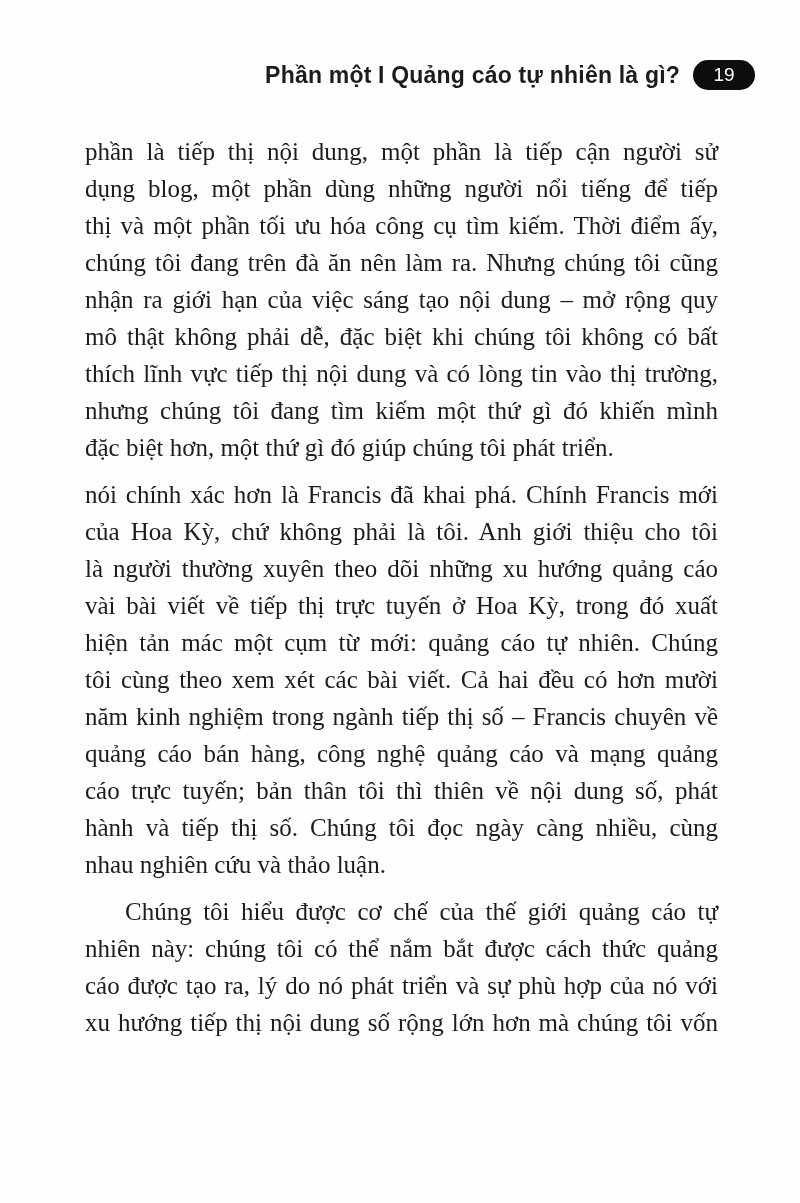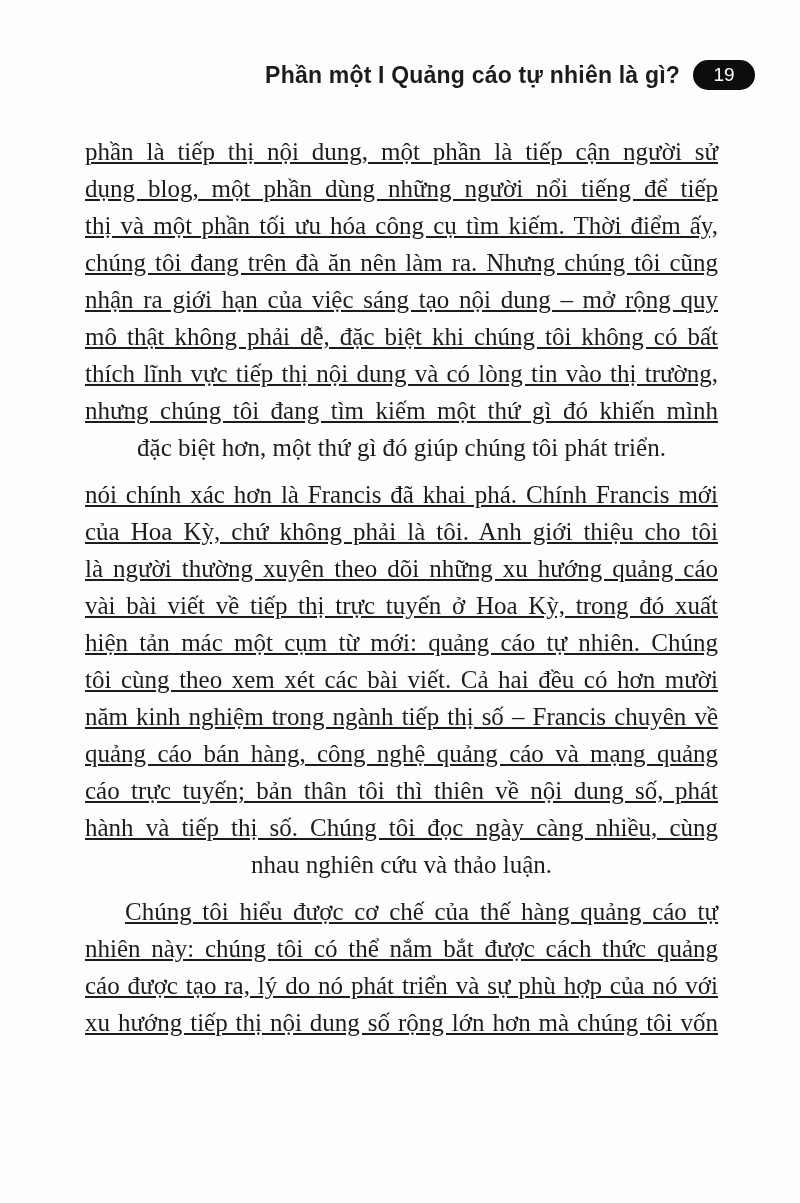--- a/index.html
+++ b/index.html
@@ -52,26 +52,25 @@
     width: 633px;
   }
   .paragraph {
     margin: 0 0 10px 0;
   }
   .line {
     font-size: 25px;
     line-height: 37px;
     height: 37px;
     white-space: normal;
-    text-align: center;
+    text-align: left;
   }
   .line.justify {
     text-align: justify;
     text-align-last: justify;
-    text-decoration: underline;
   }
   .line.indent {
     text-indent: 40px;
   }
 </style>
 </head>
 <body>
 
 <div class="page" style="--page-bg: #fefefe; --text-color: #1c1c1c; --badge-bg: #0d0d0d; --badge-text: #ffffff;">
   <div class="header">
@@ -99,19 +98,19 @@
         <div class="line justify">vài bài viết về tiếp thị trực tuyến ở Hoa Kỳ, trong đó xuất</div>
         <div class="line justify">hiện tản mác một cụm từ mới: quảng cáo tự nhiên. Chúng</div>
         <div class="line justify">tôi cùng theo xem xét các bài viết. Cả hai đều có hơn mười</div>
         <div class="line justify">năm kinh nghiệm trong ngành tiếp thị số – Francis chuyên về</div>
         <div class="line justify">quảng cáo bán hàng, công nghệ quảng cáo và mạng quảng</div>
         <div class="line justify">cáo trực tuyến; bản thân tôi thì thiên về nội dung số, phát</div>
         <div class="line justify">hành và tiếp thị số. Chúng tôi đọc ngày càng nhiều, cùng</div>
         <div class="line">nhau nghiên cứu và thảo luận.</div>
       </div>
       <div class="paragraph">
-        <div class="line justify indent">Chúng tôi hiểu được cơ chế của thế hàng quảng cáo tự</div>
+        <div class="line justify indent">Chúng tôi hiểu được cơ chế của thế giới quảng cáo tự</div>
         <div class="line justify">nhiên này: chúng tôi có thể nắm bắt được cách thức quảng</div>
         <div class="line justify">cáo được tạo ra, lý do nó phát triển và sự phù hợp của nó với</div>
         <div class="line justify">xu hướng tiếp thị nội dung số rộng lớn hơn mà chúng tôi vốn</div>
       </div>
     </div>
 </div>
 
 </body></html>

